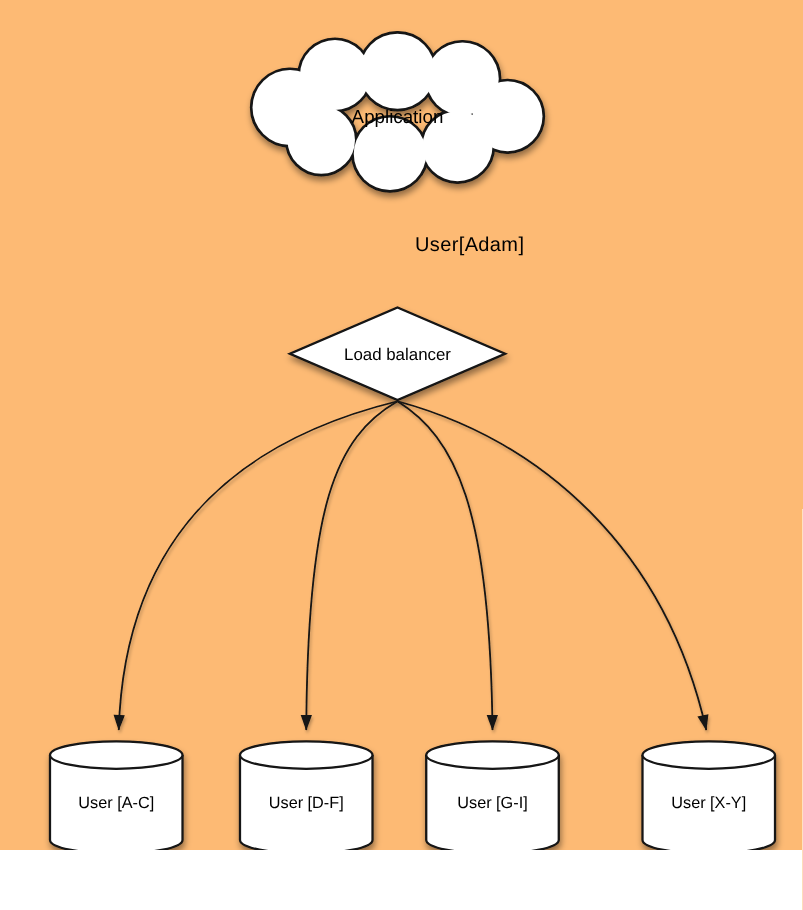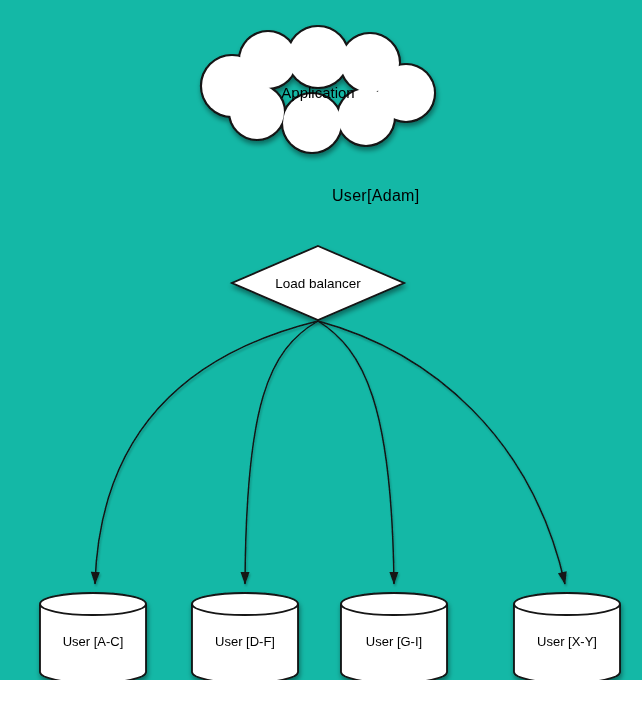--- a/index.html
+++ b/index.html
@@ -4,21 +4,21 @@
 <style>
   html, body {
     margin: 0;
     padding: 0;
     background: #ffffff;
   }
   .stage {
     position: relative;
     width: 642px;
     height: 680px;
-    background: #14b8a6;
+    background: #fdba74;
     overflow: hidden;
     font-family: "Liberation Sans", sans-serif;
   }
   svg text {
     font-family: "Liberation Sans", sans-serif;
     fill: #000000;
   }
   .node-label      { font-size: 15px; }
   .diamond-label   { font-size: 13.5px; }
   .cyl-label       { font-size: 13px; }

